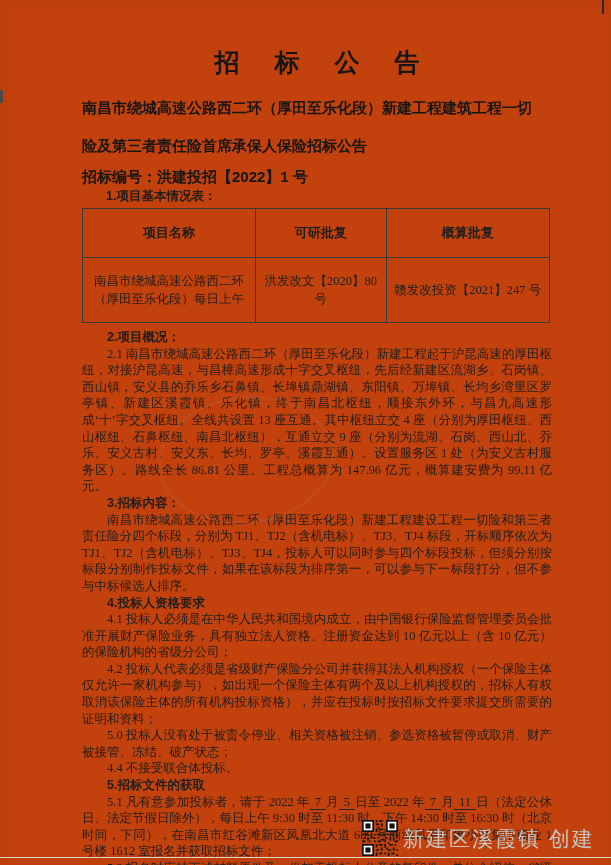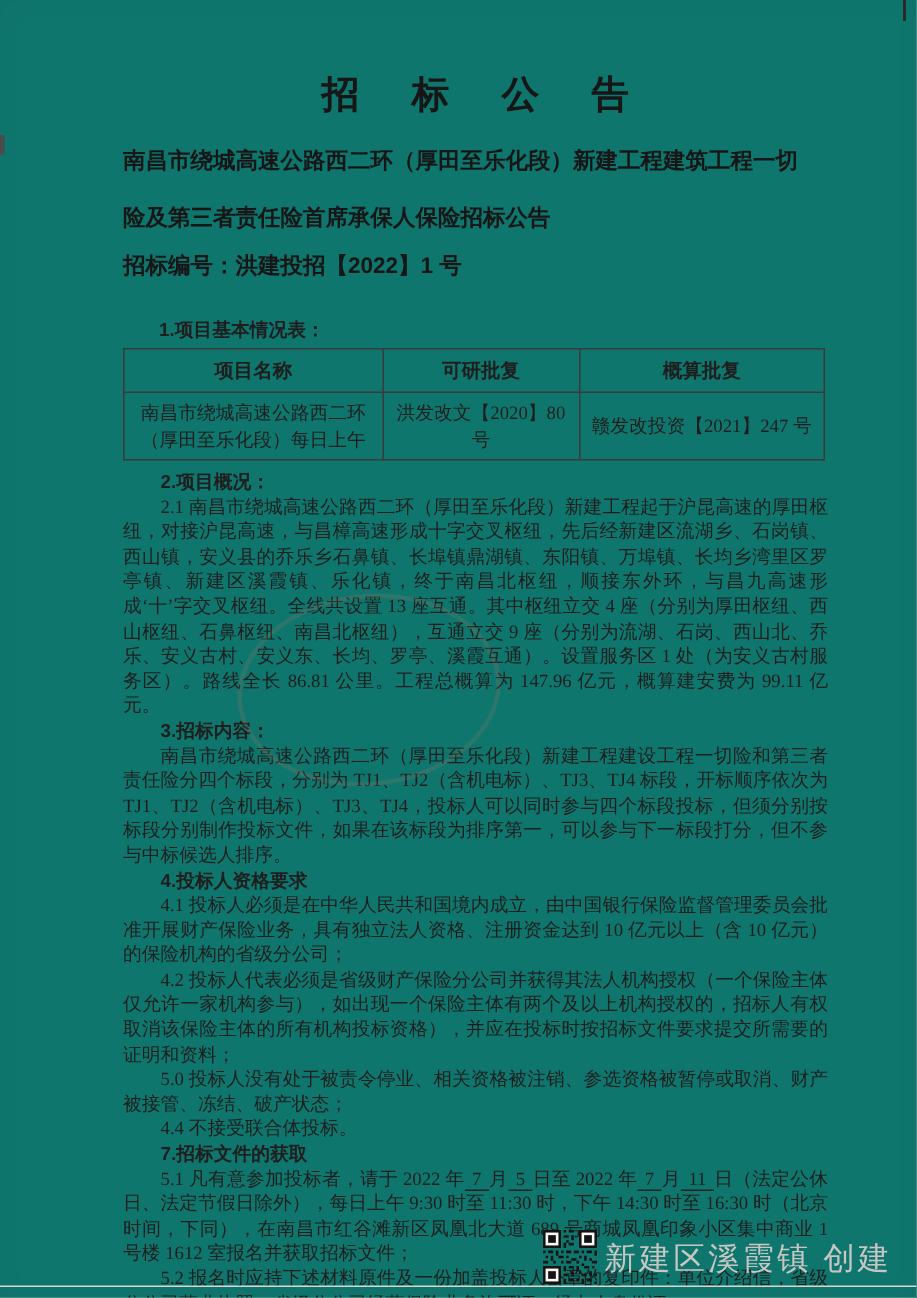--- a/index.html
+++ b/index.html
@@ -4,21 +4,21 @@
 <style>
   html,body{margin:0;padding:0;}
   body{
     width:611px;height:865px;
     background:#e8e6e2;
     font-family:"Liberation Serif", serif;
   }
   .page{
     position:relative;
     width:611px;height:865px;
-    background:#0f766e;
+    background:#c2410c;
     overflow:hidden;
     color:#1e1e1e;
     box-shadow:inset 0 0 18px rgba(0,0,0,0.04);
   }
   .content{
     position:absolute;
     left:82px;top:34px;width:470px;
   }
   .doc-title{
     text-align:center;
@@ -45,33 +45,33 @@
     font-weight:bold;
     font-size:15px;
     margin-top:3px;
     color:#161616;
   }
   .table-caption{
     font-family:"Liberation Sans", sans-serif;
     font-weight:bold;
     font-size:12.5px;
     text-indent:24px;
-    margin-top:25px;
+    margin-top:1px;
     margin-bottom:3px;
   }
   table.basic-info{
     border-collapse:collapse;
     width:468px;
     table-layout:fixed;
   }
   table.basic-info th, table.basic-info td{
     border:1.5px solid #3a3a3a;
     text-align:center;
     vertical-align:middle;
-    padding:2px 6px;
+    padding:12px 6px;
   }
   table.basic-info th{
     font-family:"Liberation Sans", sans-serif;
     font-weight:bold;
     font-size:13px;
     height:24px;
   }
   table.basic-info td{
     font-size:12.5px;
     height:40px;
@@ -176,21 +176,21 @@
 
       <p class="heading">3.招标内容：</p>
       <p>南昌市绕城高速公路西二环（厚田至乐化段）新建工程建设工程一切险和第三者责任险分四个标段，分别为 TJ1、TJ2（含机电标）、TJ3、TJ4 标段，开标顺序依次为 TJ1、TJ2（含机电标）、TJ3、TJ4，投标人可以同时参与四个标段投标，但须分别按标段分别制作投标文件，如果在该标段为排序第一，可以参与下一标段打分，但不参与中标候选人排序。</p>
 
       <p class="heading">4.投标人资格要求</p>
       <p>4.1 投标人必须是在中华人民共和国境内成立，由中国银行保险监督管理委员会批准开展财产保险业务，具有独立法人资格、注册资金达到 10 亿元以上（含 10 亿元）的保险机构的省级分公司；</p>
       <p>4.2 投标人代表必须是省级财产保险分公司并获得其法人机构授权（一个保险主体仅允许一家机构参与），如出现一个保险主体有两个及以上机构授权的，招标人有权取消该保险主体的所有机构投标资格），并应在投标时按招标文件要求提交所需要的证明和资料；</p>
       <p>5.0 投标人没有处于被责令停业、相关资格被注销、参选资格被暂停或取消、财产被接管、冻结、破产状态；</p>
       <p>4.4 不接受联合体投标。</p>
 
-      <p class="heading">7.招标文件的获取</p>
+      <p class="heading">5.招标文件的获取</p>
       <p><span>5.1 凡有意参加投标者，请于 2022 年</span><span class="u">7</span><span>月</span><span class="u">5</span><span>日至 2022 年</span><span class="u">7</span><span>月</span><span class="u">11</span><span>日（法定公休日、法定节假日除外），每日上午 9:30 时至 11:30 时，下午 14:30 时至 16:30 时（北京时间，下同），在南昌市红谷滩新区凤凰北大道 689 号商城凤凰印象小区集中商业 1 号楼 1612 室报名并获取招标文件；</span></p>
       <p>5.2 报名时应持下述材料原件及一份加盖投标人公章的复印件：单位介绍信，省级分公司营业执照、省级分公司经营保险业务许可证、经办人身份证；</p>
     </div>
   </div>
 
   <div class="stamp-ring"></div>
 
   <svg class="qr" viewBox="0 0 21 21" xmlns="http://www.w3.org/2000/svg">
     <g fill="#141414">
       <path d="M0 0h7v7H0z"></path>

